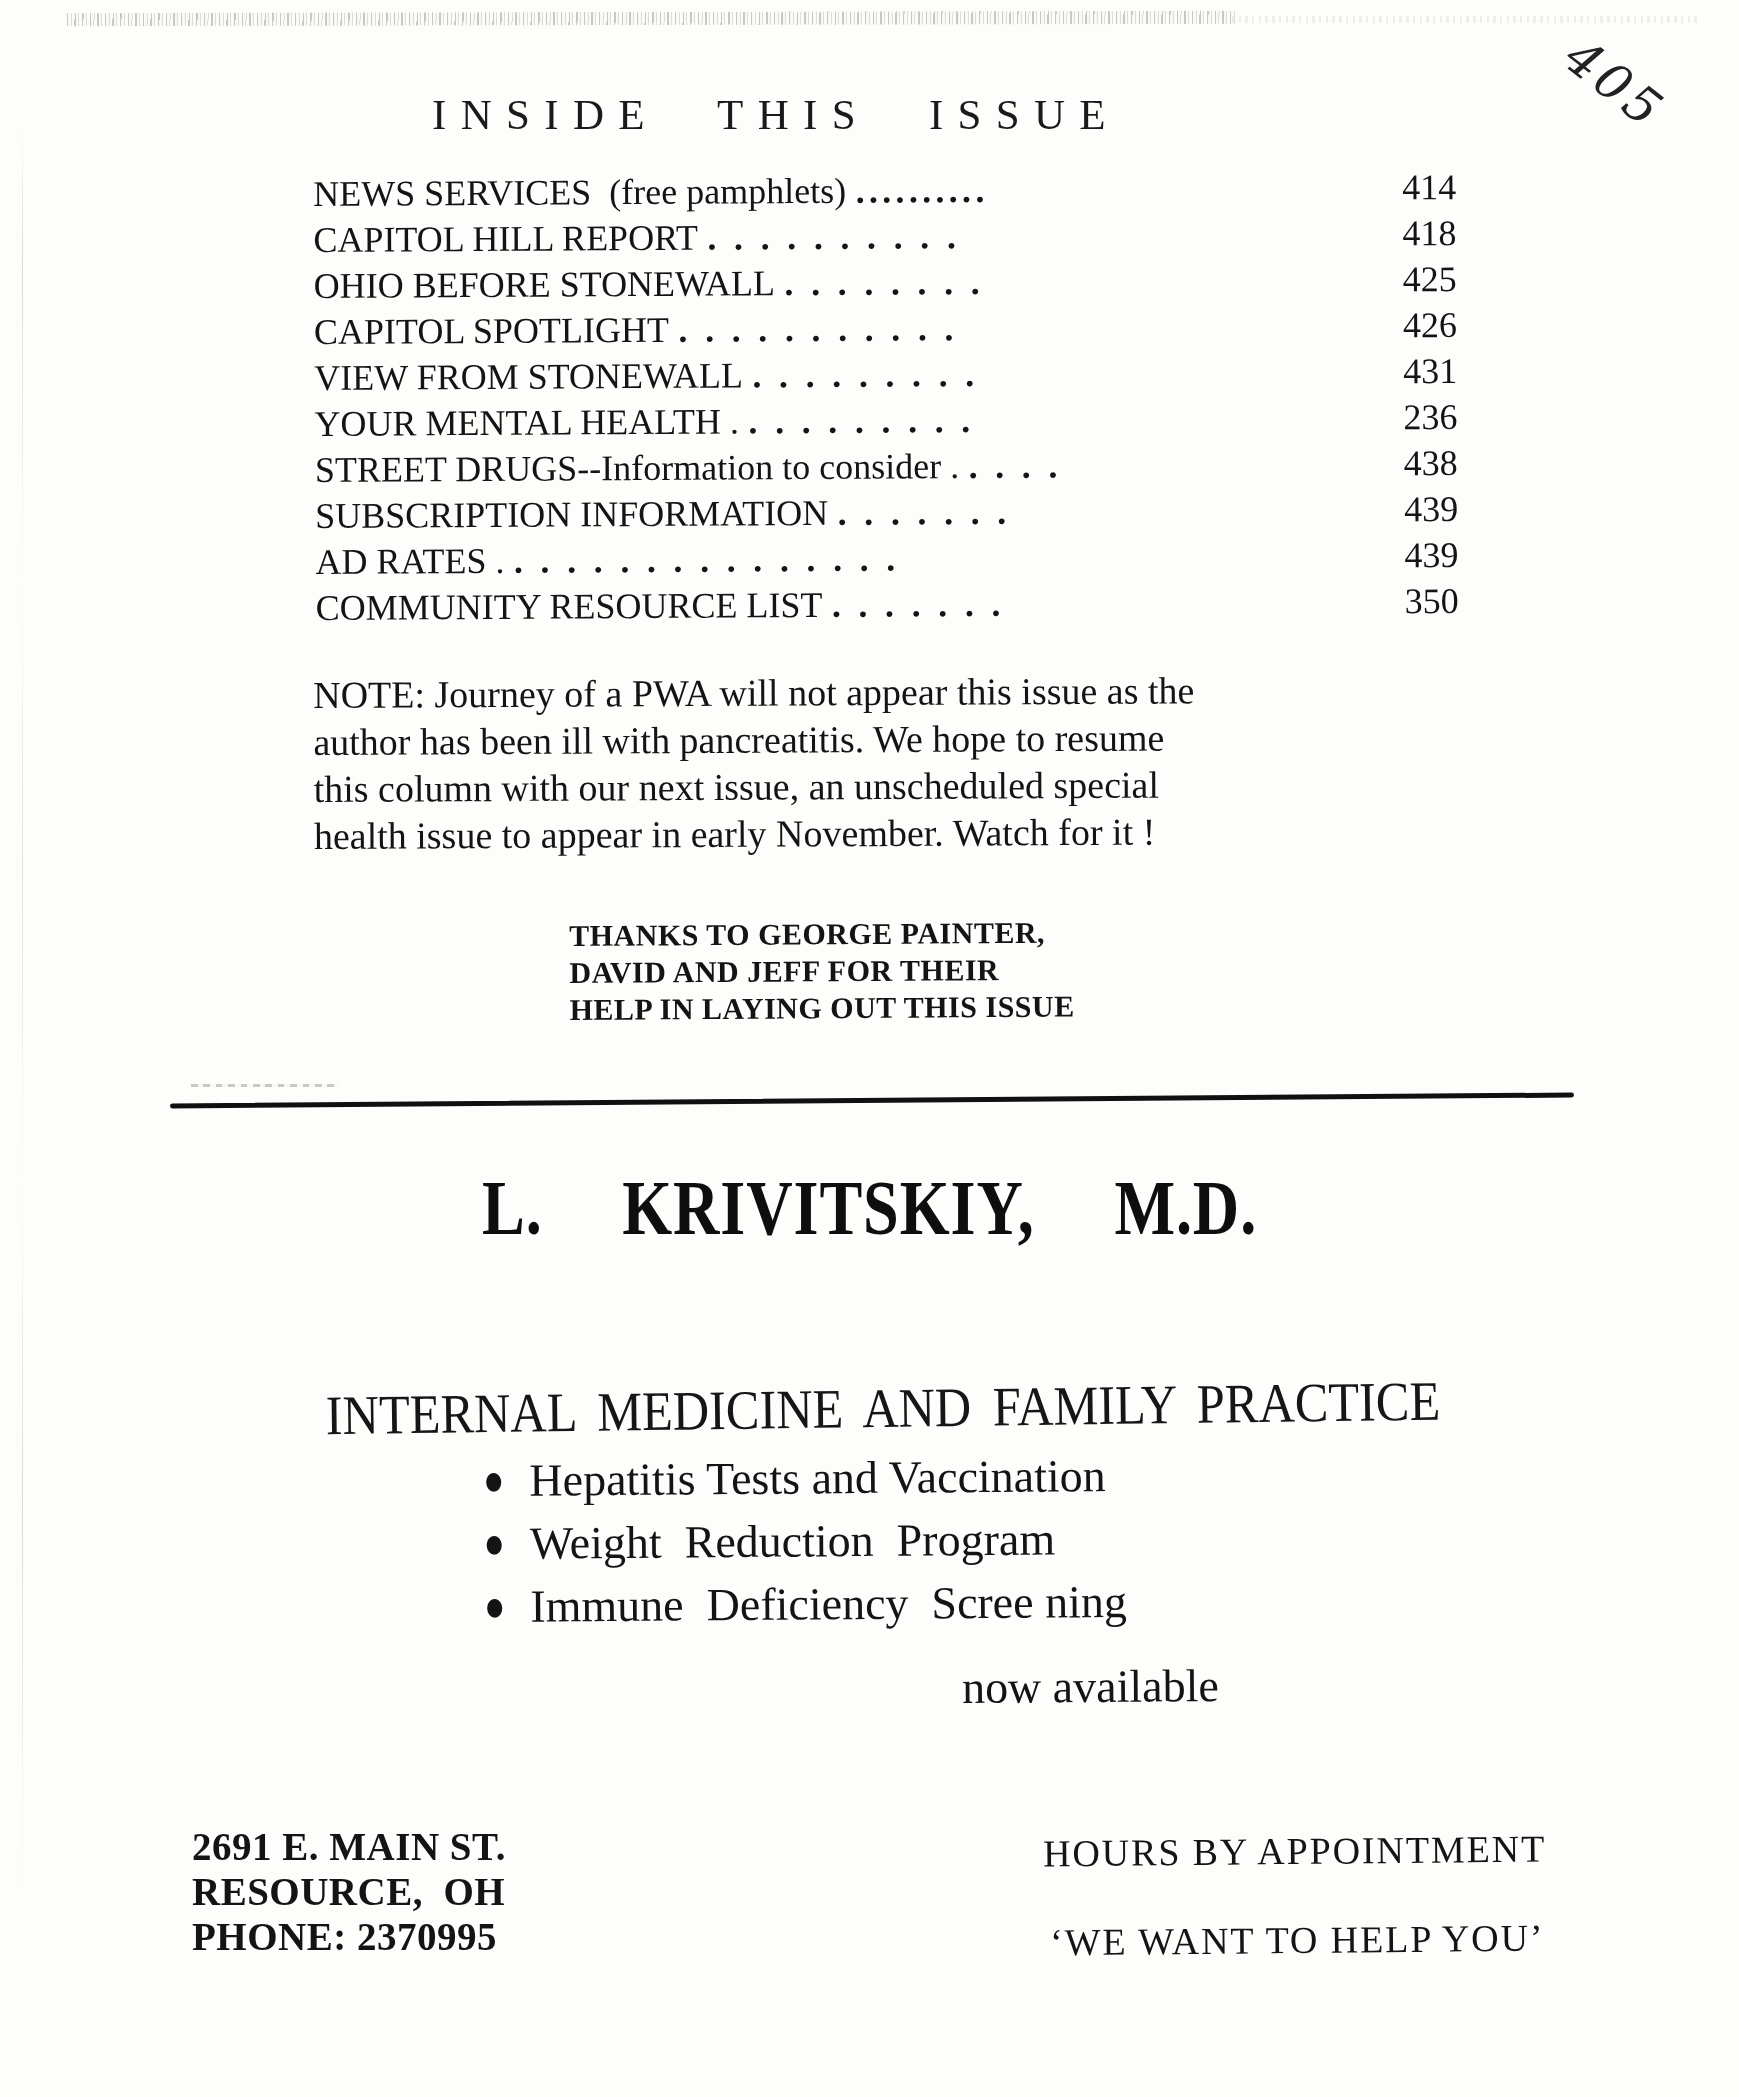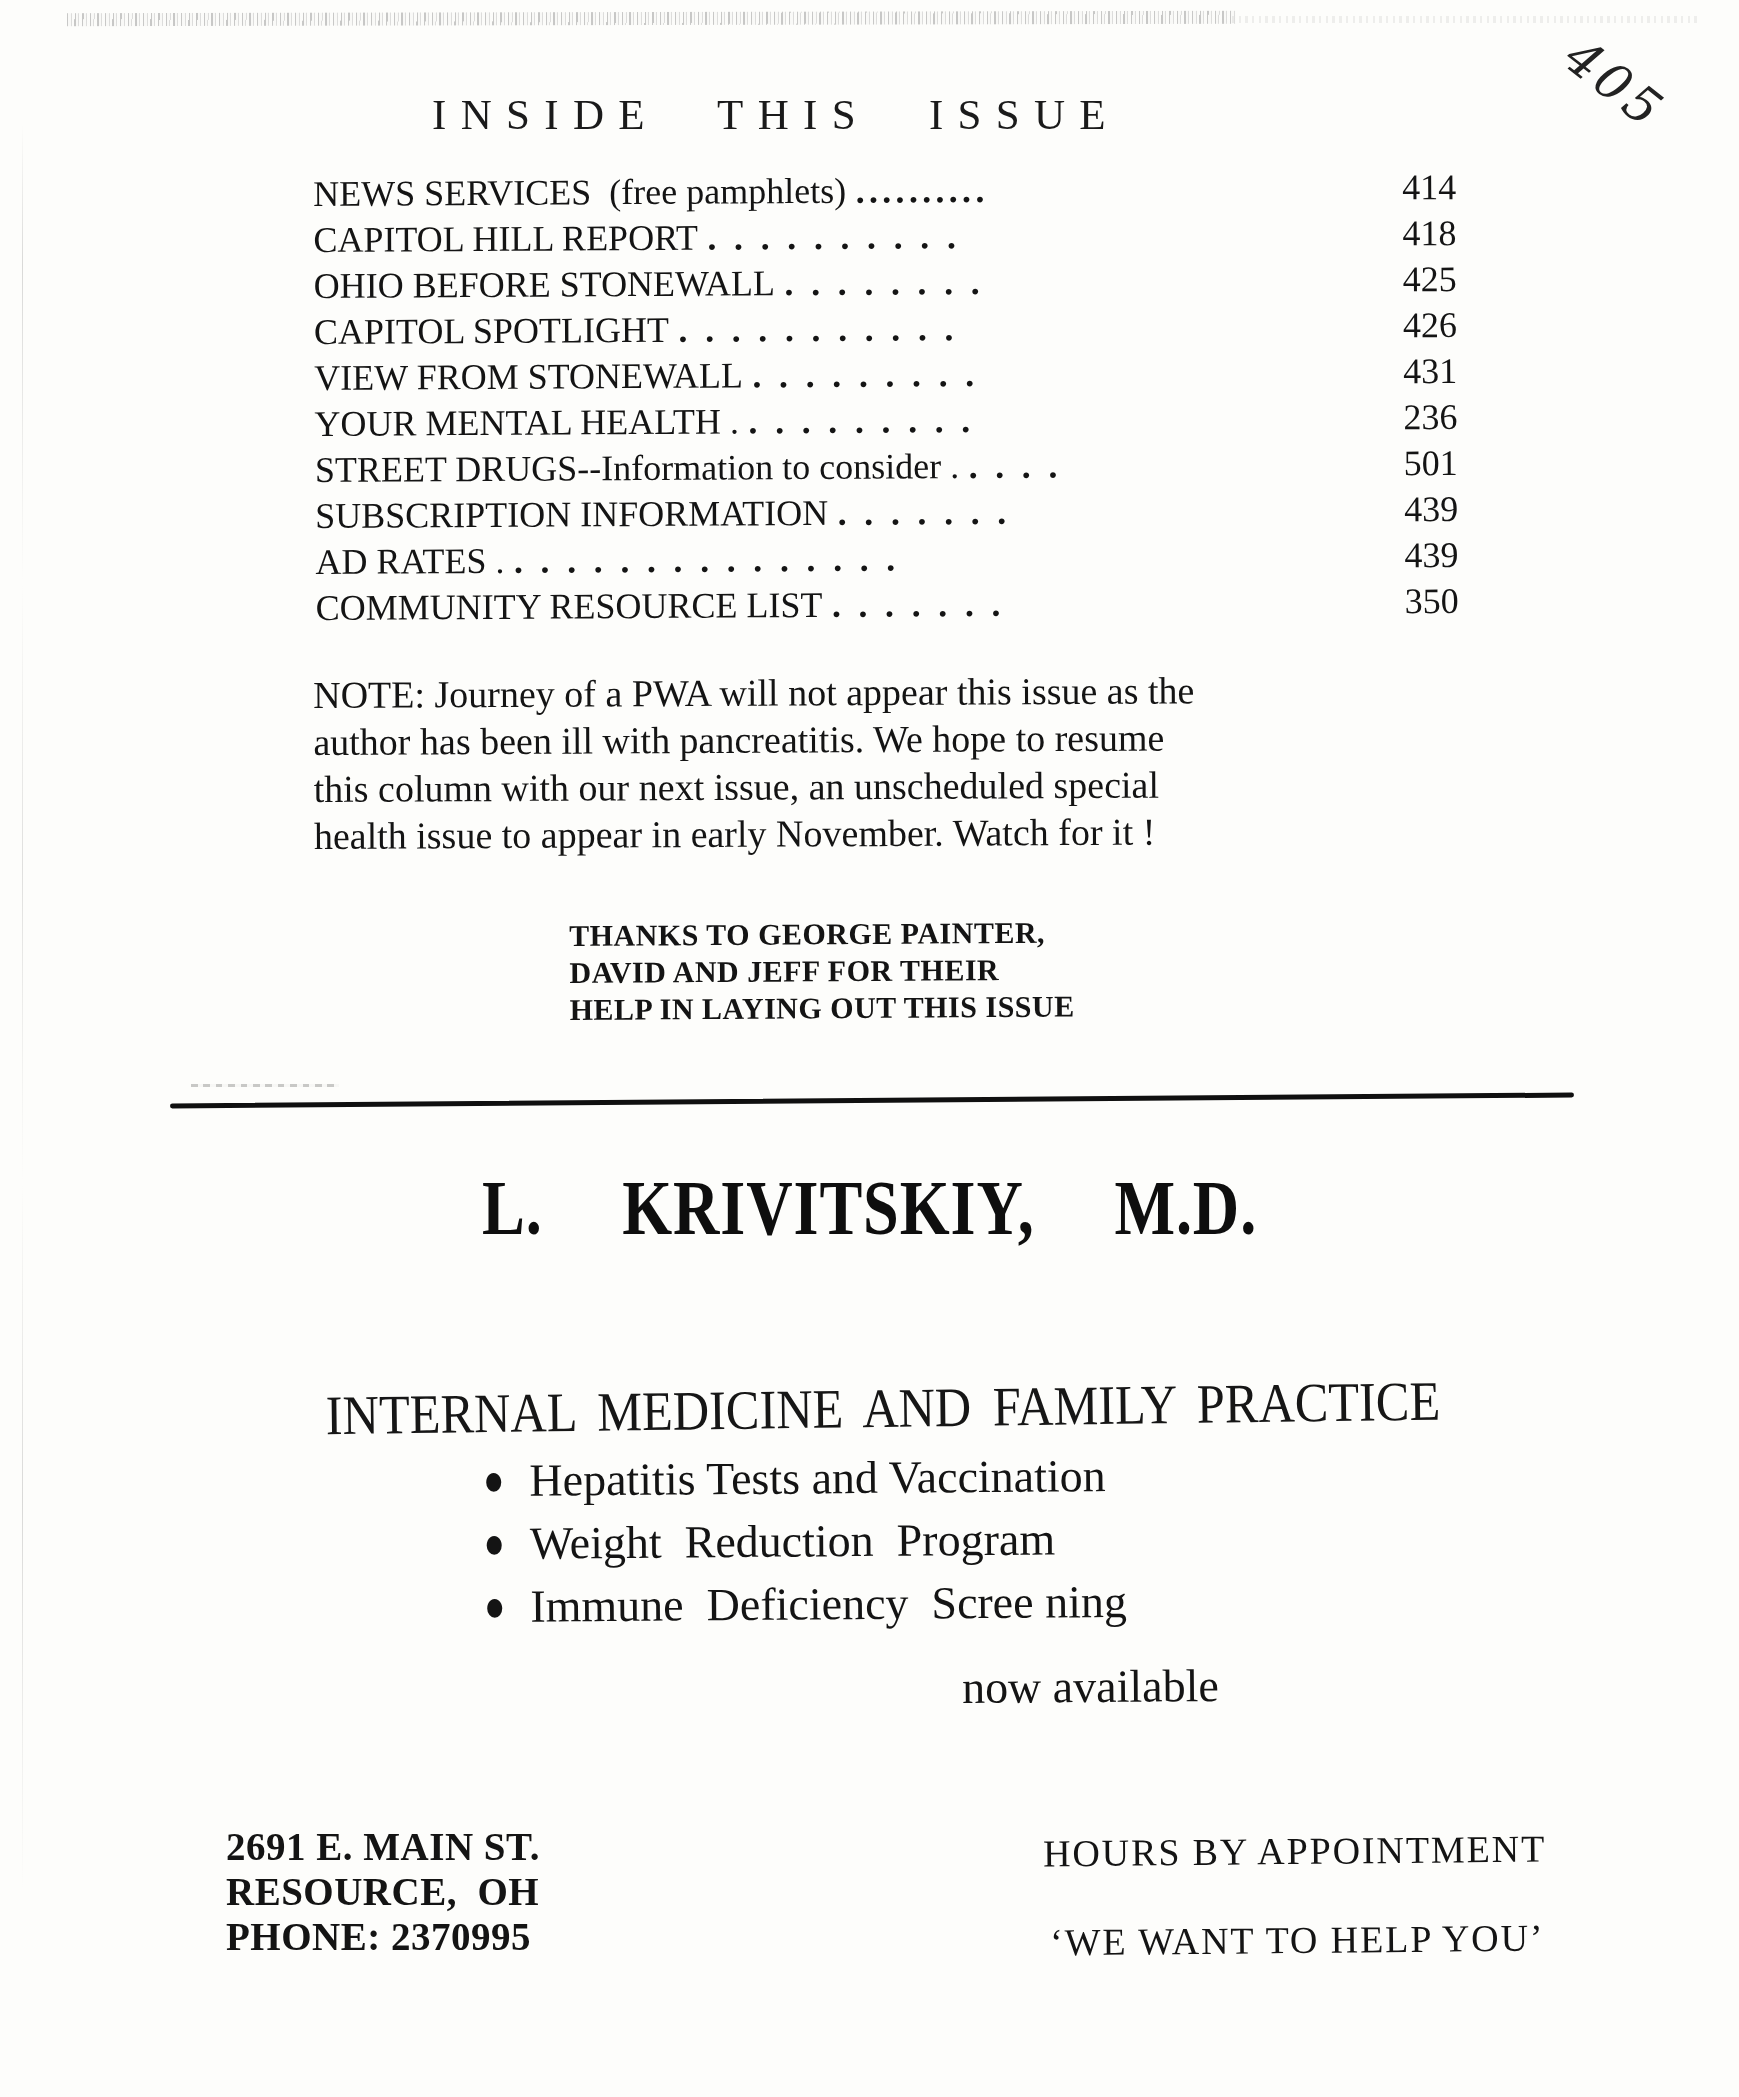--- a/index.html
+++ b/index.html
@@ -126,21 +126,20 @@
   .service-text { white-space: pre; }
   .availability {
     position: absolute; left: 962px; top: 1660px;
     font-size: 46px;
     transform: rotate(-0.45deg);
   }
   .address {
     position: absolute; left: 192px; top: 1824px;
     font-size: 39px; line-height: 45px; font-weight: bold;
     letter-spacing: 0.5px;
-    margin-left: 34px;
   }
   .address div { white-space: pre; }
   .hours {
     position: absolute; left: 1043px; top: 1829px;
     font-size: 38px; letter-spacing: 1.9px;
     transform: rotate(-0.55deg);
   }
   .slogan {
     position: absolute; left: 1050px; top: 1918px;
     font-size: 38px; letter-spacing: 1.9px;
@@ -187,21 +186,21 @@
       <span class="toc-page">431</span>
     </div>
     <div class="toc-row">
       <span class="toc-label">YOUR MENTAL HEALTH .</span>
       <span class="toc-dots">. . . . . . . . .</span>
       <span class="toc-page">236</span>
     </div>
     <div class="toc-row">
       <span class="toc-label">STREET DRUGS--Information to consider .</span>
       <span class="toc-dots">. . . .</span>
-      <span class="toc-page">501</span>
+      <span class="toc-page">438</span>
     </div>
     <div class="toc-row">
       <span class="toc-label">SUBSCRIPTION INFORMATION</span>
       <span class="toc-dots">. . . . . . .</span>
       <span class="toc-page">439</span>
     </div>
     <div class="toc-row">
       <span class="toc-label">AD RATES .</span>
       <span class="toc-dots">. . . . . . . . . . . . . . .</span>
       <span class="toc-page">439</span>

